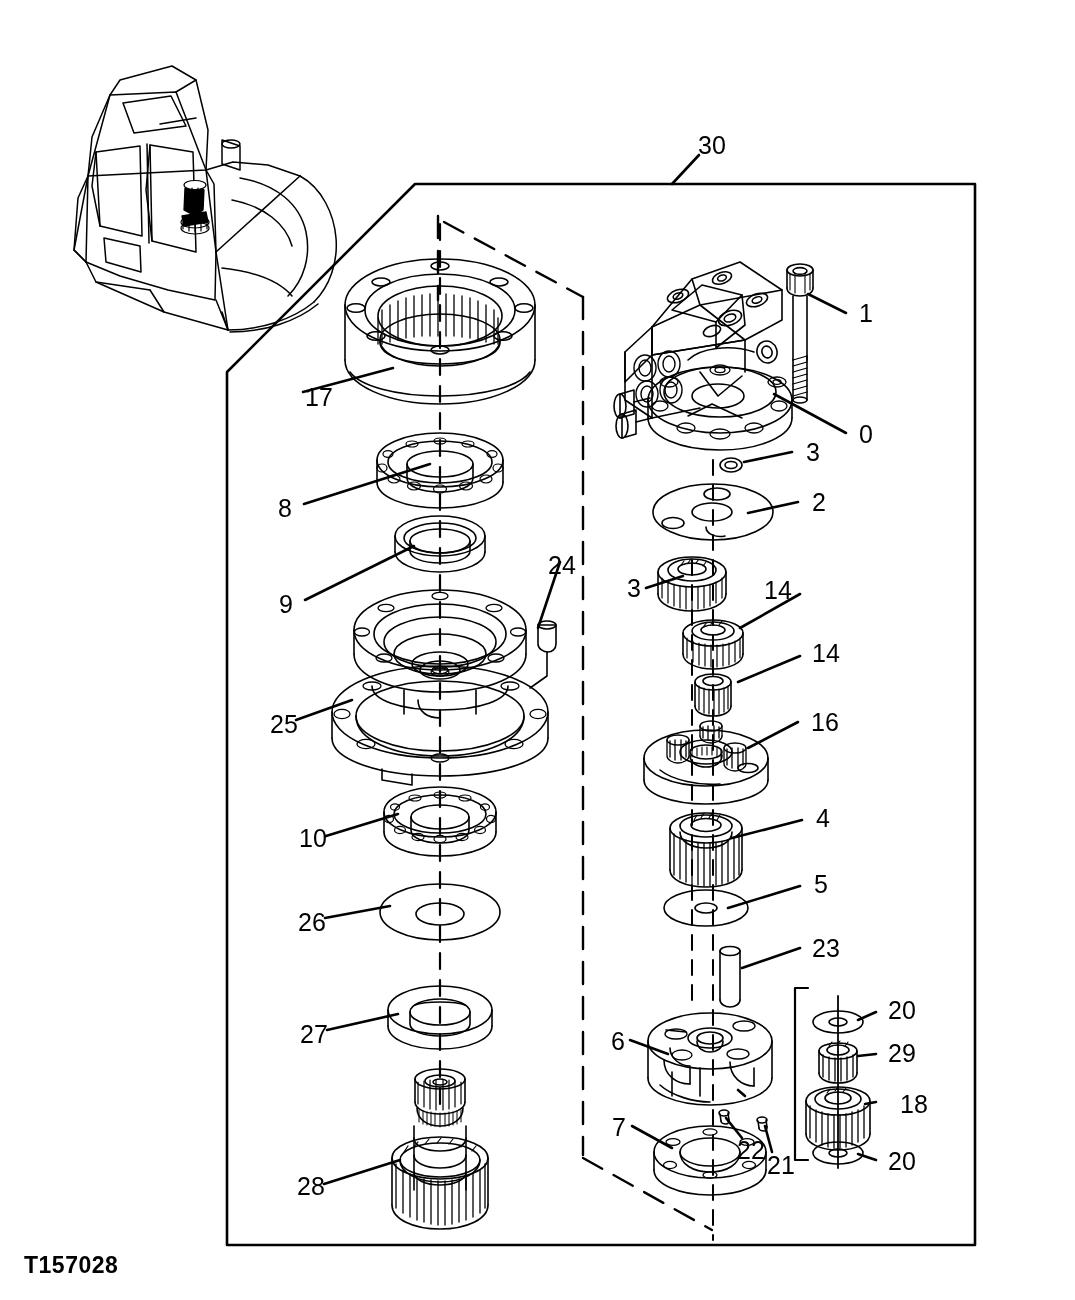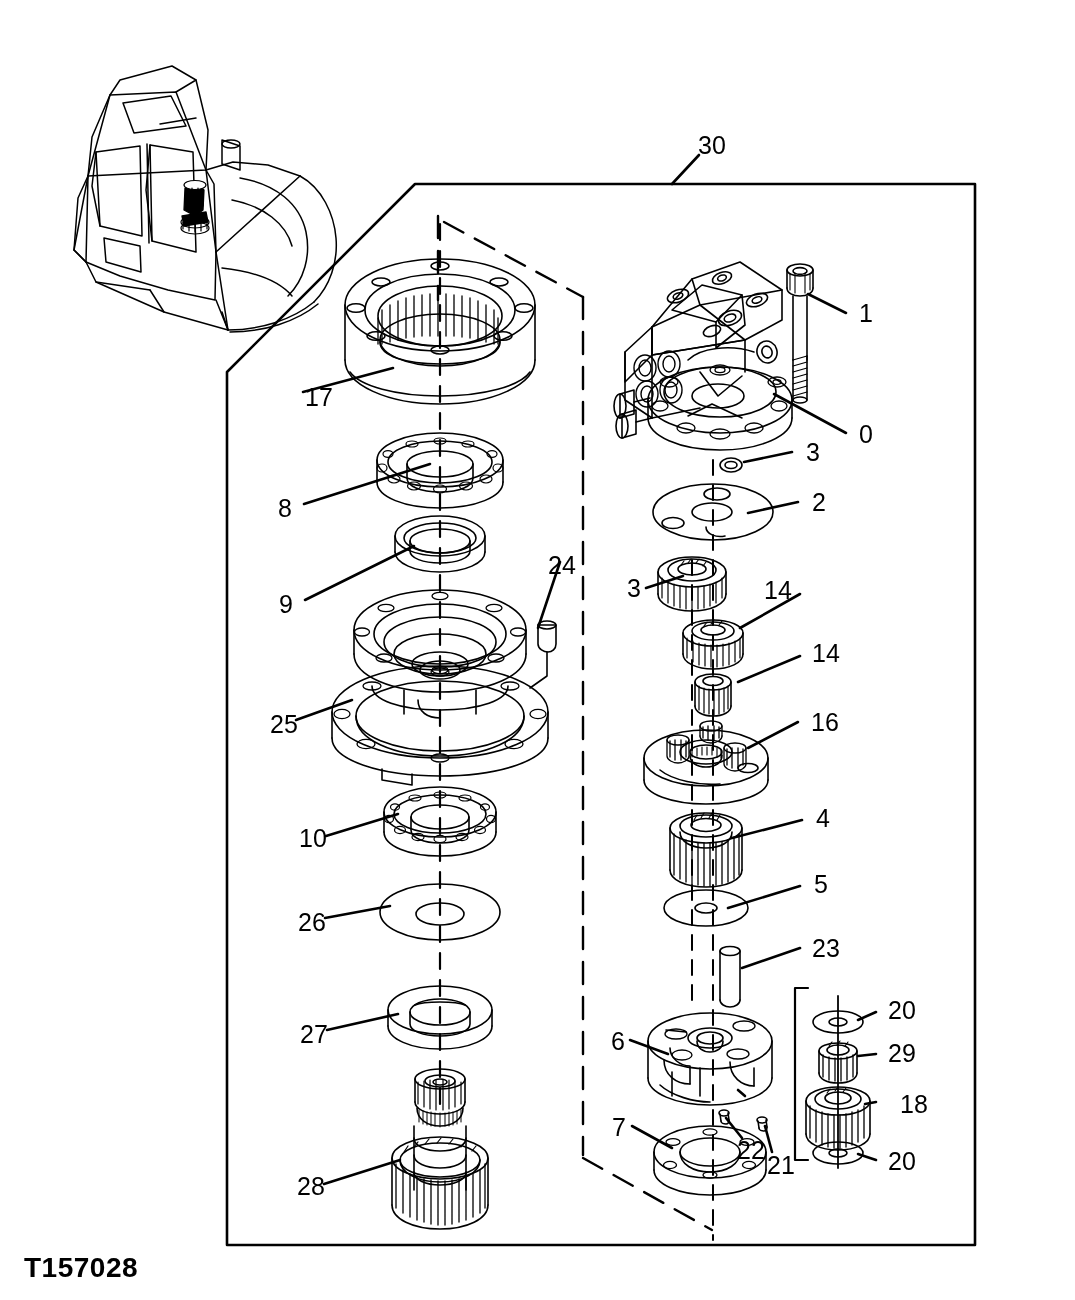--- a/index.html
+++ b/index.html
@@ -3,21 +3,21 @@
 <meta charset="utf-8">
 <title>Parts Diagram</title>
 <style>
   html,body{margin:0;padding:0;background:#ffffff;}
   body{width:1075px;height:1300px;position:relative;overflow:hidden;
        font-family:"Liberation Sans", sans-serif; color:#000;}
   #sheet{position:absolute;left:0;top:0;width:1075px;height:1300px;border-radius:23px;}
   svg.layer{position:absolute;left:0;top:0;width:1075px;height:1300px;overflow:visible;}
   .lbl{position:absolute;font-family:"Liberation Sans",sans-serif;
        font-size:25px;font-weight:400;color:#000;line-height:1;white-space:nowrap;}
-  .figid{position:absolute;left:24px;top:1252px;font-size:28px;font-weight:bold;
+  .figid{position:absolute;left:24px;top:1252px;font-size:23px;font-weight:bold;
          letter-spacing:.5px;font-family:"Liberation Sans",sans-serif;}
   svg path,svg line,svg circle,svg ellipse,svg polyline,svg polygon,svg rect{
       vector-effect:non-scaling-stroke;}
 </style>
 </head>
 <body>
 
 <div id="sheet">
 
 <svg class="layer" viewBox="0 0 1075 1300">

